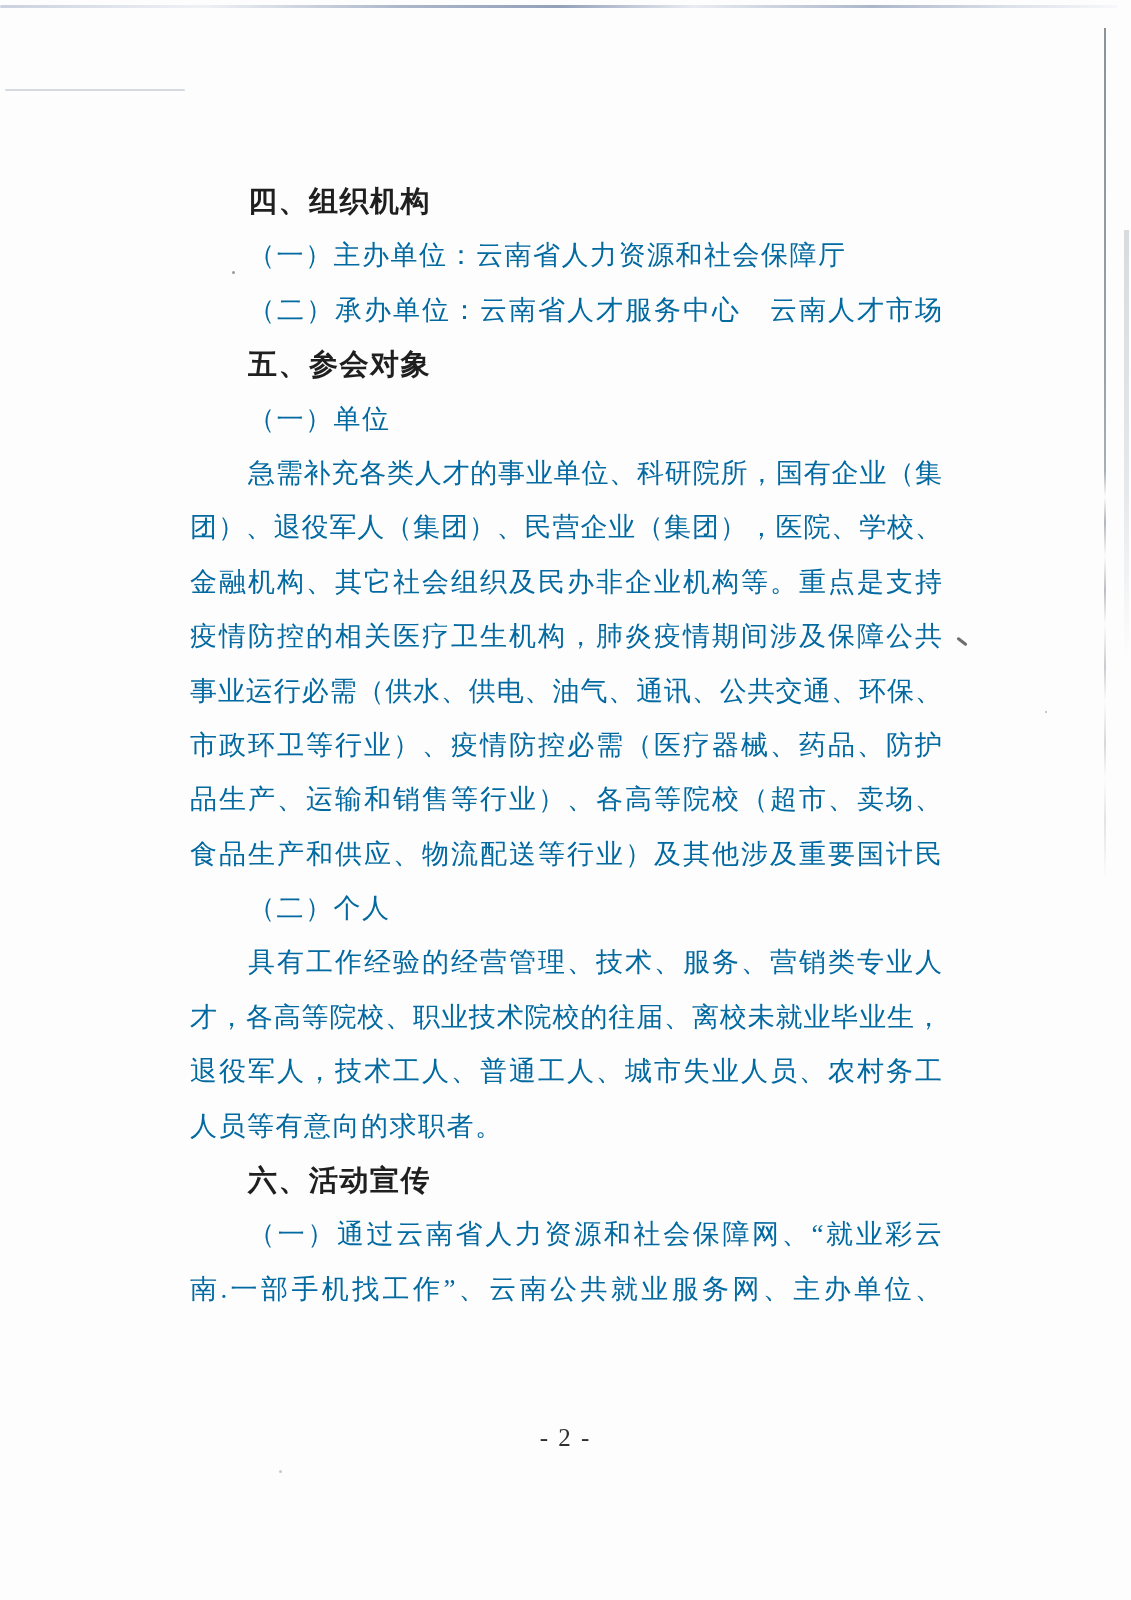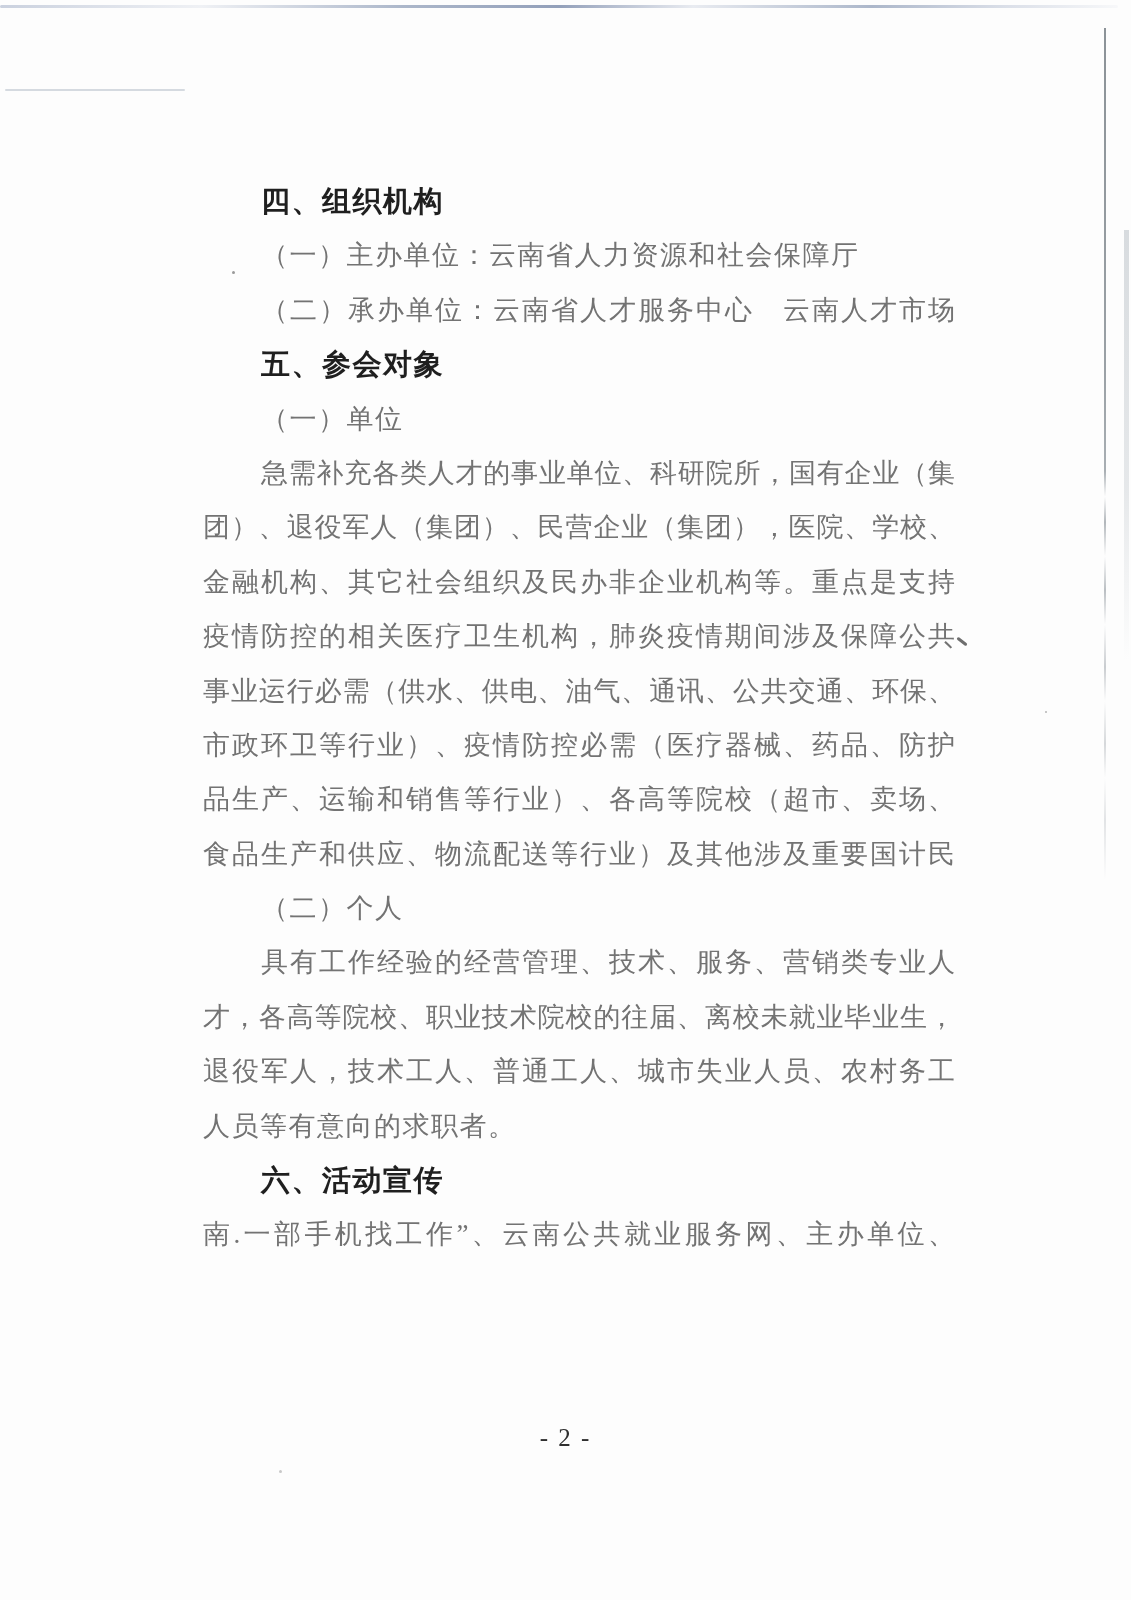--- a/index.html
+++ b/index.html
@@ -7,32 +7,32 @@
     position: relative;
     width: 1131px;
     height: 1600px;
     background: #fdfdfd;
     overflow: hidden;
     font-family: "Liberation Serif", serif;
   }
   
   .content {
     position: absolute;
-    left: 203px;
+    left: 190px;
     top: 174px;
     width: 752px;
   }
   .ln {
     box-sizing: border-box;
     width: 752px;
     height: 54.4px;
     line-height: 54.4px;
     font-size: 27px;
     letter-spacing: 1.5px;
-    color: #737373;
+    color: #0369a1;
     white-space: nowrap;
   }
   .ln.h {
     font-family: "Liberation Sans", sans-serif;
     font-weight: 700;
     font-size: 29px;
     color: #1f1f1f;
     padding-left: 58px;
   }
   .ln.i { padding-left: 58px; }
@@ -134,18 +134,19 @@
     <div class="ln f">事业运行必需（供水、供电、油气、通讯、公共交通、环保、</div>
     <div class="ln f">市政环卫等行业）、疫情防控必需（医疗器械、药品、防护</div>
     <div class="ln f">品生产、运输和销售等行业）、各高等院校（超市、卖场、</div>
     <div class="ln f">食品生产和供应、物流配送等行业）及其他涉及重要国计民</div>
     <div class="ln i">（二）个人</div>
     <div class="ln i f">具有工作经验的经营管理、技术、服务、营销类专业人</div>
     <div class="ln f">才，各高等院校、职业技术院校的往届、离校未就业毕业生，</div>
     <div class="ln f">退役军人，技术工人、普通工人、城市失业人员、农村务工</div>
     <div class="ln">人员等有意向的求职者。</div>
     <div class="ln h">六、活动宣传</div>
+    <div class="ln i f">（一）通过云南省人力资源和社会保障网、“就业彩云</div>
     <div class="ln f">南.一部手机找工作”、云南公共就业服务网、主办单位、</div>
   </div>
 
   <div class="pagenum">- 2 -</div>
 
 </div>
 
 </body></html>

